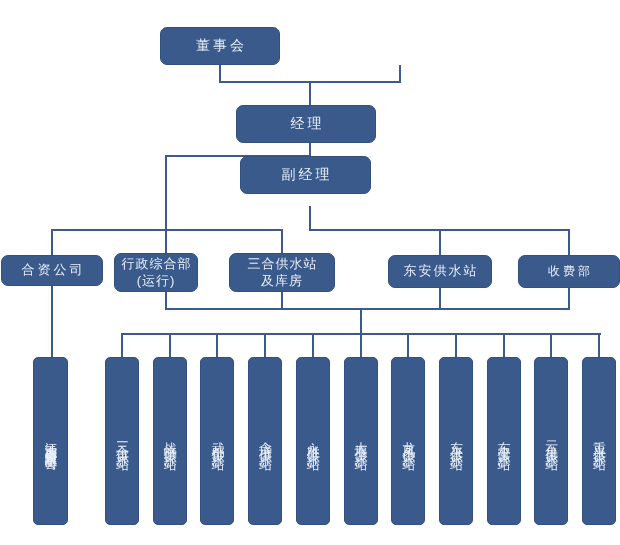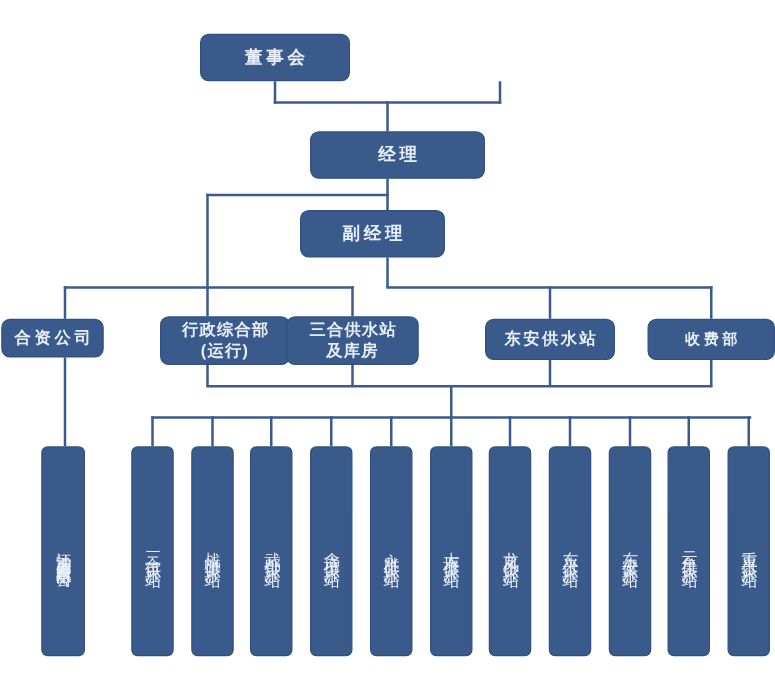--- a/index.html
+++ b/index.html
@@ -17,21 +17,20 @@
     border-radius:7px;
     color:#E9EFF8;
     display:flex;align-items:center;justify-content:center;
     text-align:center;
     box-sizing:border-box;
     font-size:14px;
     letter-spacing:3px;
     text-indent:3px;
     white-space:pre-line;
     line-height:1.25;
-    font-weight:bold;
   }
   .hbox.two-line{font-size:13px;letter-spacing:1px;text-indent:1px;}
   .vbox{
     position:absolute;
     top:357px;height:168px;width:34px;
     background:#395A8B;
     border:1px solid #32517E;
     border-radius:5px;
     color:#E9EFF8;
     display:flex;align-items:center;justify-content:center;
@@ -67,26 +66,26 @@
   <div class="line" style="left:165px;top:292px;width:2px;height:17px"></div>
   <div class="line" style="left:281px;top:292px;width:2px;height:17px"></div>
   <div class="line" style="left:439px;top:288px;width:2px;height:21px"></div>
   <div class="line" style="left:568px;top:288px;width:2px;height:21px"></div>
   <div class="line" style="left:165px;top:308px;width:405px;height:2px"></div>
   <div class="line" style="left:360px;top:308px;width:2px;height:49px"></div>
   <div class="line" style="left:121px;top:333px;width:480px;height:2px"></div>
 
   <div class="hbox" style="left:160px;top:27px;width:120px;height:38px">董事会</div>
 
-  <div class="hbox" style="left:248px;top:105px;width:140px;height:38px">经理</div>
+  <div class="hbox" style="left:236px;top:105px;width:140px;height:38px">经理</div>
 
-  <div class="hbox" style="left:240px;top:168px;width:116px;height:38px">副经理</div>
+  <div class="hbox" style="left:240px;top:156px;width:131px;height:38px">副经理</div>
 
-  <div class="hbox" style="left:1px;top:255px;width:82px;height:31px;font-size:13px">合资公司</div>
-  <div class="hbox two-line" style="left:128px;top:253px;width:104px;height:39px">行政综合部
+  <div class="hbox" style="left:1px;top:255px;width:102px;height:31px;font-size:13px">合资公司</div>
+  <div class="hbox two-line" style="left:114px;top:253px;width:84px;height:39px">行政综合部
 (运行)</div>
   <div class="hbox two-line" style="left:229px;top:253px;width:106px;height:39px">三合供水站
 及库房</div>
   <div class="hbox" style="left:388px;top:255px;width:104px;height:33px;font-size:13px;letter-spacing:2px;text-indent:2px">东安供水站</div>
   <div class="hbox" style="left:518px;top:255px;width:102px;height:33px;font-size:12px">收费部</div>
 
   <div class="vbox company" style="left:33px;width:35px">江油市天创自来水有限公司</div>
 
   <div id="stations">
       <div class="line" style="left: 121px; top: 333px; width: 2px; height: 24px;"></div>

